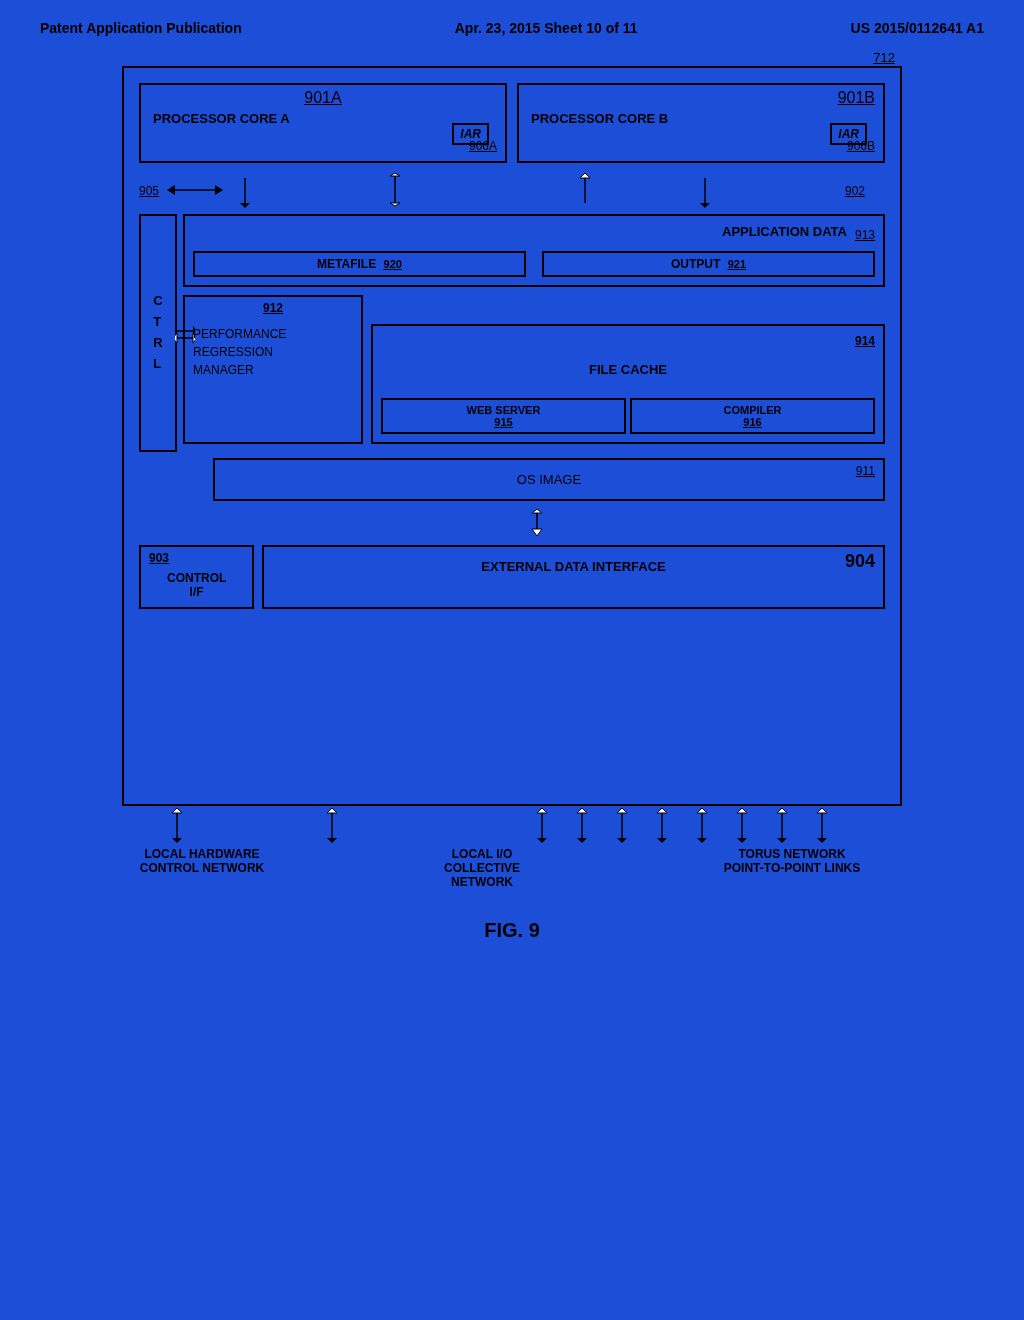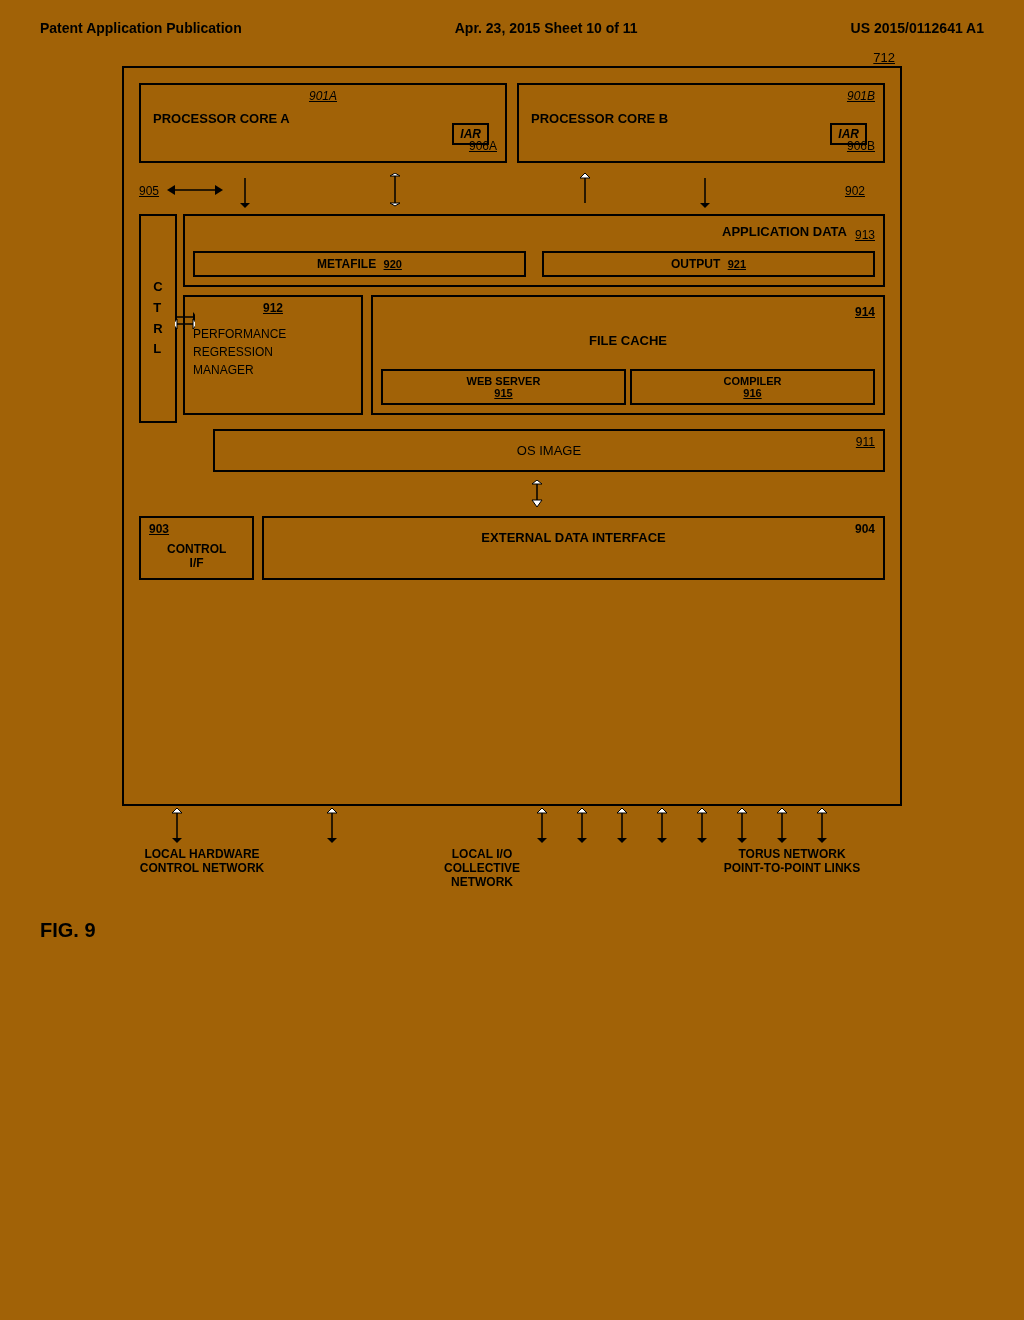--- a/index.html
+++ b/index.html
@@ -7,21 +7,21 @@
       background: #fff;
       font-family: Arial, sans-serif;
       width: 1024px;
       min-height: 1320px;
       position: relative;
     }
 
     .page {
       width: 1024px;
       min-height: 1320px;
-      background: #a16207;
+      background: #1d4ed8;
       padding: 20px 40px;
     }
 
     .header {
       display: flex;
       justify-content: space-between;
       align-items: center;
       margin-bottom: 30px;
       font-size: 14px;
       font-weight: bold;
@@ -65,24 +65,23 @@
       position: relative;
       min-height: 80px;
     }
 
     .processor-label {
       font-size: 13px;
       font-weight: bold;
     }
 
     .ref-label {
-      font-size: 12px;
+      font-size: 16px;
       text-decoration: underline;
       position: absolute;
-      font-style: italic;
     }
 
     .iar-box {
       border: 2px solid #000;
       display: inline-block;
       padding: 2px 6px;
       font-size: 12px;
       font-weight: bold;
       position: absolute;
       bottom: 8px;
@@ -214,21 +213,21 @@
       flex: 1;
       padding: 12px;
       font-size: 13px;
       font-weight: bold;
       text-align: center;
       position: relative;
     }
 
     
     .fig-caption {
-      text-align: left;
+      text-align: center;
       font-size: 20px;
       font-weight: bold;
       margin-top: 30px;
     }
 
     .below-label {
       font-size: 12px;
       font-weight: bold;
       text-align: center;
     }
@@ -344,21 +343,21 @@
 
             <div class="perf-box">
               <span style="position:absolute; top:4px; left:50%; transform:translateX(-50%); font-size:12px; text-decoration:underline;">912</span>
               <div style="margin-top:20px; font-size:12px; font-weight:normal; line-height:1.5;">
                 <div>PERFORMANCE</div>
                 <div>REGRESSION</div>
                 <div>MANAGER</div>
               </div>
             </div>
 
-            <div style="flex:1; display:flex; flex-direction:column; gap:4px;">
+            <div style="flex:1; display:flex; flex-direction:column; gap:4px;margin-top:29px;">
               <div class="file-cache-box">
                 <div style="display:flex; justify-content:flex-end; align-items:center; gap:4px;">
                   <span style="font-size:12px; text-decoration:underline;">914</span>
                 </div>
                 <div class="file-cache-title">FILE CACHE</div>
                 <div class="web-compiler-row">
                   <div class="web-server-box">
                     <div>WEB SERVER</div>
                     <div style="font-size:11px; text-decoration:underline;">915</div>
                   </div>
@@ -386,21 +385,21 @@
           <polygon points="15,4 25,4 20,0" fill="#fff" stroke="#000" stroke-width="1"></polygon>
         </svg>
       </div>
 
       <div class="bottom-section">
         <div class="control-if-box">
           <span style="position:absolute; top:4px; left:8px; font-size:12px; text-decoration:underline;">903</span>
           <div style="margin-top:16px; font-size:12px; font-weight:bold;">CONTROL I/F</div>
         </div>
         <div class="ext-data-box">
-          <span style="position:absolute; top:4px; right:8px; font-size:12px; ">904</span>
+          <span style="position:absolute; top:4px; right:8px; font-size:18px; ">904</span>
           <span>EXTERNAL DATA INTERFACE</span>
         </div>
       </div>
 
     </div>
 
     <div style="display:flex; width:780px; margin:0 auto; justify-content:space-around; margin-top:2px;">
       <svg width="780" height="35">
 
         <line x1="55" y1="5" x2="55" y2="30" stroke="#000" stroke-width="1.5"></line>

